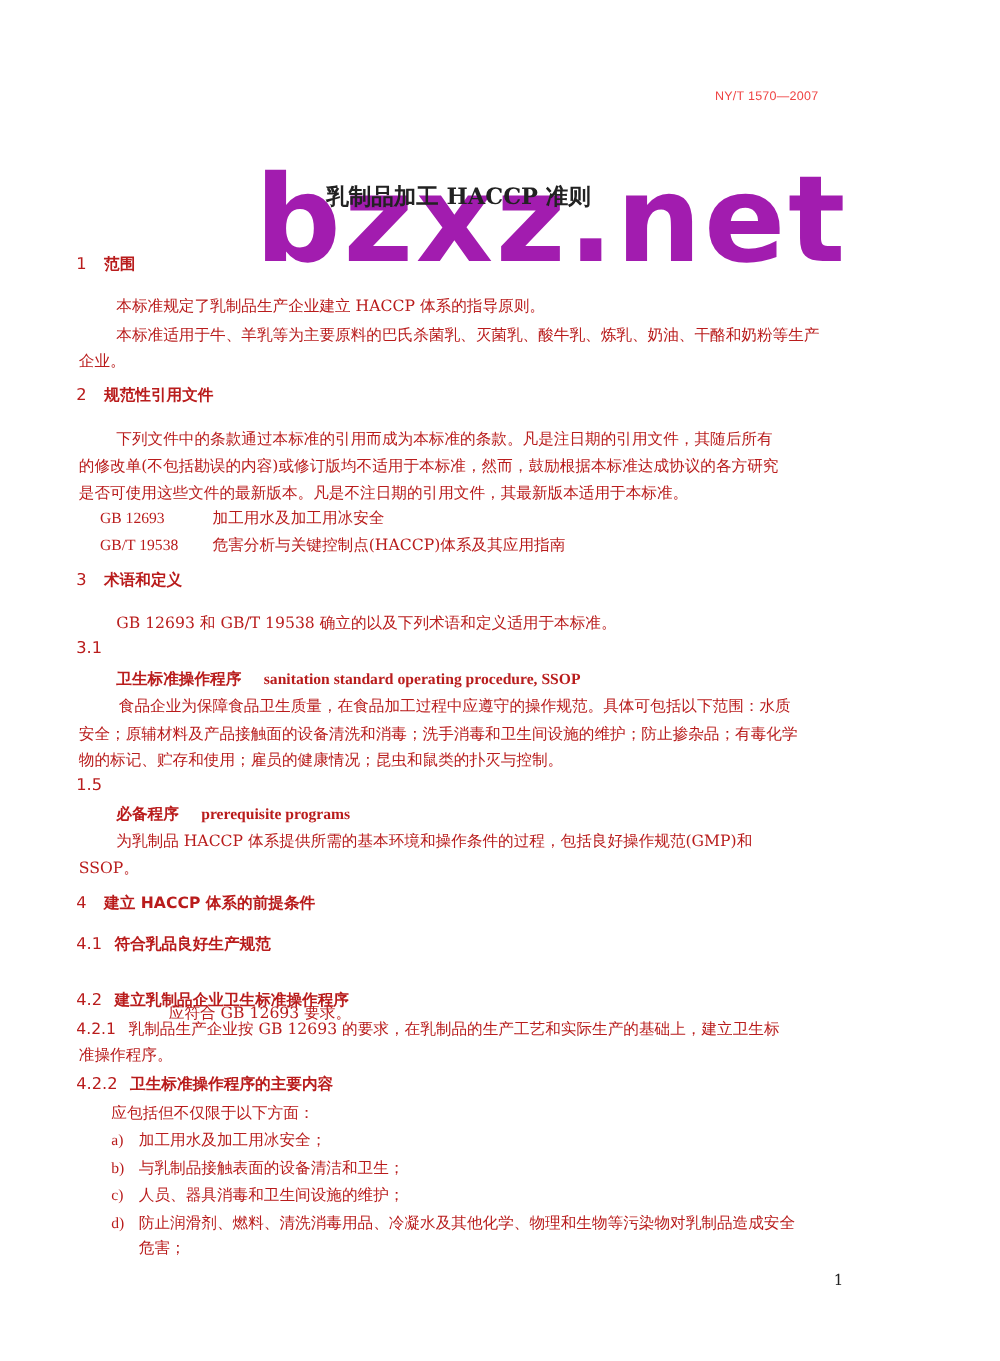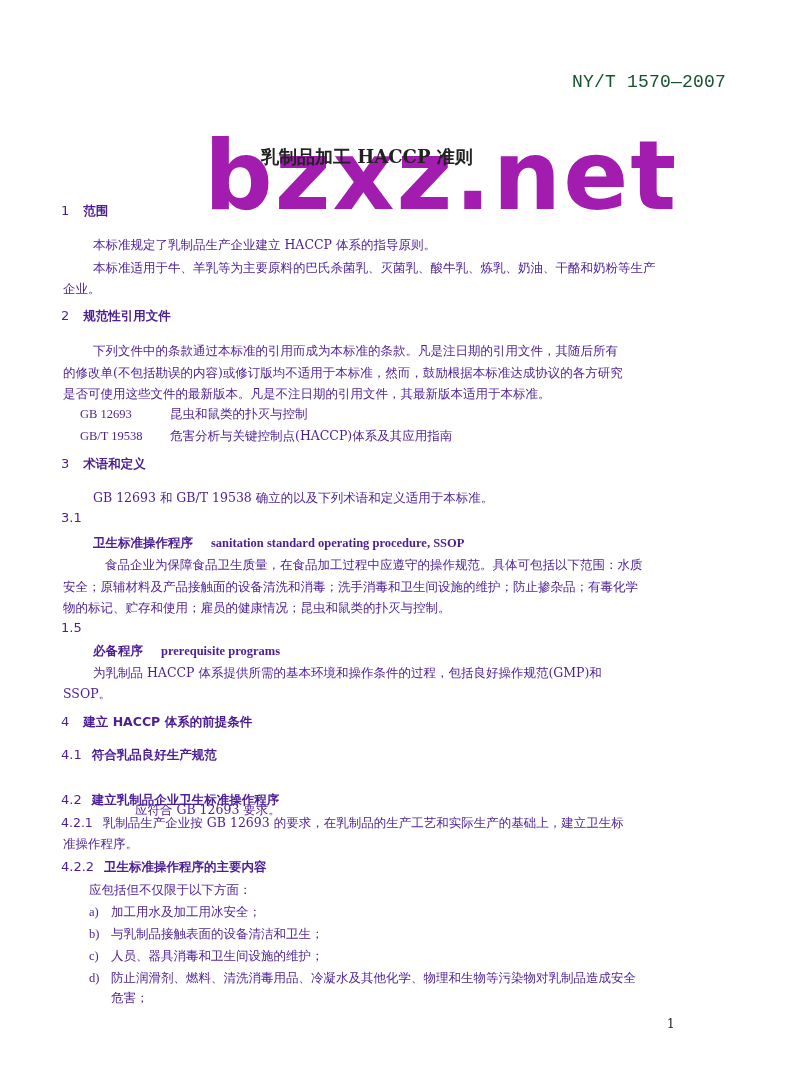--- a/index.html
+++ b/index.html
@@ -3,36 +3,36 @@
 <meta charset="utf-8">
 <style>
   html, body { margin: 0; padding: 0; background: #ffffff; }
   body {
     width: 800px; height: 1089px; position: relative; overflow: hidden;
     font-family: "DejaVu Serif", "Liberation Serif", serif;
     color: #222;
   }
   .abs { position: absolute; }
   .std-code {
-    top: 72px; left: 572px; font-size: 18px; letter-spacing: 0.2px;
-    font-family: Liberation Mono, monospace; color: #14532d;
+    top: 72px; left: 572px; font-size: 10px; letter-spacing: 0.2px;
+    font-family: Liberation Sans, sans-serif; color: #ef4444;
   }
   .watermark {
     top: 128px; left: 204px; font-size: 96px; font-weight: bold;
     color: #a21caf; letter-spacing: 2px;
     font-family: "DejaVu Sans", "Liberation Sans", sans-serif;
     line-height: 1; z-index: 0;
   }
   .doc-title {
     top: 145px; left: 0; width: 800px; text-align: left;
     font-size: 18px; font-weight: bold; z-index: 1;
   }
   .doc-title span { position: absolute; left: 261px; white-space: nowrap; }
   .content { z-index: 1; }
-  .line { position: absolute; font-size: 12.5px; white-space: nowrap; line-height: 1.3; color: #4c1d95; }
+  .line { position: absolute; font-size: 12.5px; white-space: nowrap; line-height: 1.3; color: #b91c1c; }
   .h1 { font-family: "DejaVu Sans", "Liberation Sans", sans-serif; font-weight: bold; font-size: 12.5px; }
   .h1 .num { font-weight: normal; margin-right: 14px; font-size: 13px; }
   .h2 { font-family: "DejaVu Sans", "Liberation Sans", sans-serif; font-weight: bold; font-size: 12.5px; }
   .h2 .num { font-weight: normal; margin-right: 10px; font-size: 13px; }
   .term { font-weight: bold; }
   .term .en { margin-left: 18px; font-family: "Liberation Serif", serif; }
   .ref-code { display: inline-block; min-width: 64px; margin-right: 26px; font-family: "Liberation Serif", serif; }
   .item-letter { display: inline-block; width: 22px; font-family: "Liberation Serif", serif; }
   .page-num { top: 1017px; left: 667px; font-size: 12px; }
 </style>
@@ -58,38 +58,38 @@
     <div class="line" style="top:260px; left:93px;">本标准适用于牛、羊乳等为主要原料的巴氏杀菌乳、灭菌乳、酸牛乳、炼乳、奶油、干酪和奶粉等生产</div>
     <div class="line" style="top:281px; left:63px;">企业。</div>
 
     <div class="line h1" style="top:308px; left:61px;">
       <span class="num">2</span><span>规范性引用文件</span>
     </div>
     <div class="line" style="top:343px; left:93px;">下列文件中的条款通过本标准的引用而成为本标准的条款。凡是注日期的引用文件，其随后所有</div>
     <div class="line" style="top:365px; left:63px;">的修改单(不包括勘误的内容)或修订版均不适用于本标准，然而，鼓励根据本标准达成协议的各方研究</div>
     <div class="line" style="top:386px; left:63px;">是否可使用这些文件的最新版本。凡是不注日期的引用文件，其最新版本适用于本标准。</div>
     <div class="line" style="top:406px; left:80px;">
-      <span class="ref-code">GB 12693</span><span>昆虫和鼠类的扑灭与控制</span>
+      <span class="ref-code">GB 12693</span><span>加工用水及加工用冰安全</span>
     </div>
     <div class="line" style="top:428px; left:80px;">
       <span class="ref-code">GB/T 19538</span><span>危害分析与关键控制点(HACCP)体系及其应用指南</span>
     </div>
 
     <div class="line h1" style="top:456px; left:61px;">
       <span class="num">3</span><span>术语和定义</span>
     </div>
     <div class="line" style="top:490px; left:93px;">GB 12693 和 GB/T 19538 确立的以及下列术语和定义适用于本标准。</div>
 
     <div class="line h2" style="top:510px; left:61px;">
       <span class="num">3.1</span>
     </div>
     <div class="line term" style="top:535px; left:93px;">
       <span>卫生标准操作程序</span><span class="en">sanitation standard operating procedure, SSOP</span>
     </div>
-    <div class="line" style="top:557px; left:105px;">食品企业为保障食品卫生质量，在食品加工过程中应遵守的操作规范。具体可包括以下范围：水质</div>
+    <div class="line" style="top:557px; left:95px;">食品企业为保障食品卫生质量，在食品加工过程中应遵守的操作规范。具体可包括以下范围：水质</div>
     <div class="line" style="top:579px; left:63px;">安全；原辅材料及产品接触面的设备清洗和消毒；洗手消毒和卫生间设施的维护；防止掺杂品；有毒化学</div>
     <div class="line" style="top:600px; left:63px;">物的标记、贮存和使用；雇员的健康情况；昆虫和鼠类的扑灭与控制。</div>
 
     <div class="line h2" style="top:620px; left:61px;">
       <span class="num">1.5</span>
     </div>
     <div class="line term" style="top:643px; left:93px;">
       <span>必备程序</span><span class="en">prerequisite programs</span>
     </div>
     <div class="line" style="top:665px; left:93px;">为乳制品 HACCP 体系提供所需的基本环境和操作条件的过程，包括良好操作规范(GMP)和</div>

